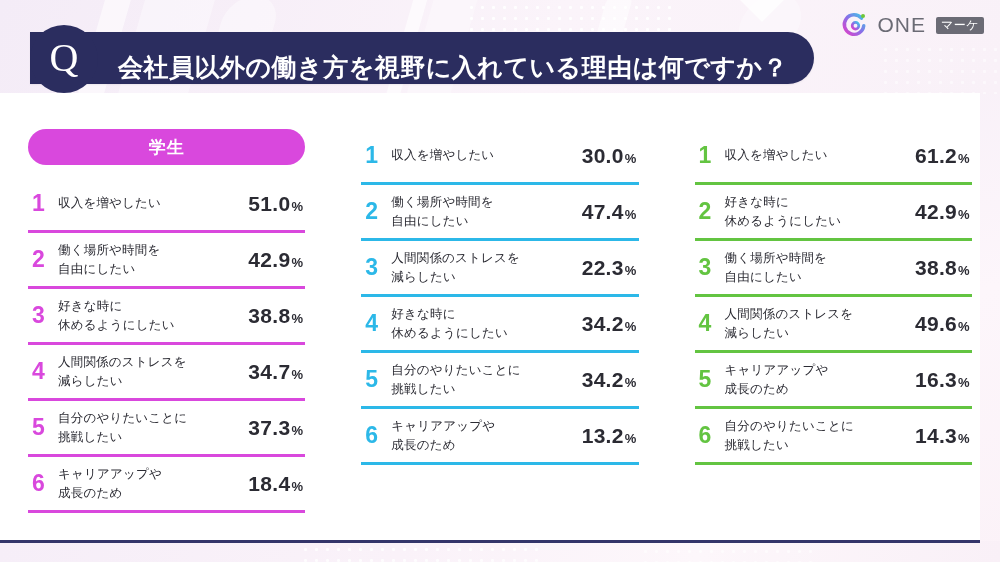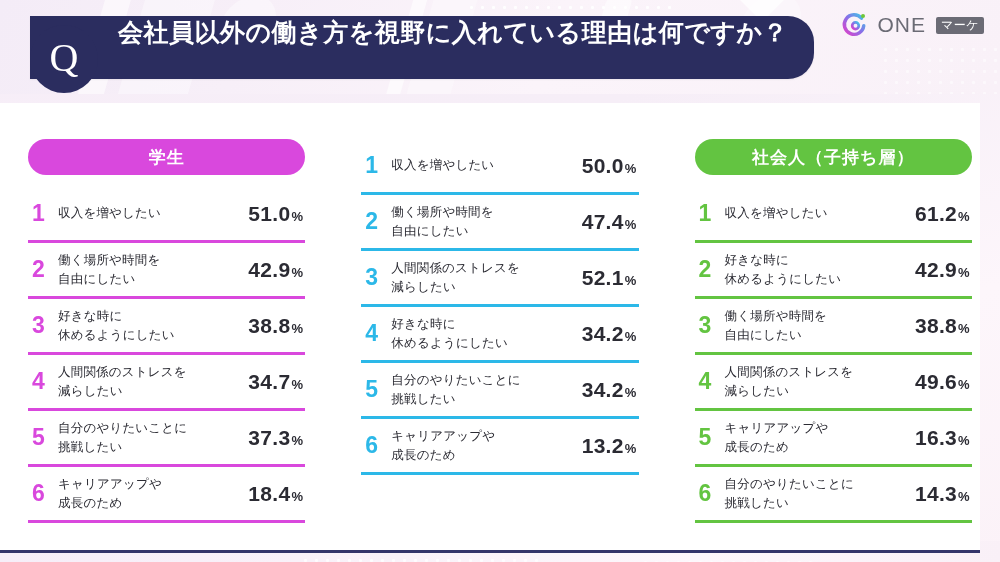--- a/index.html
+++ b/index.html
@@ -96,26 +96,26 @@
     padding: 2px 5px 3px 5px;
     border-radius: 2px;
     margin-left: 2px;
     line-height: 1;
   }
 
   
   .headline {
     position: absolute;
     left: 30px;
-    top: 16px;
-    height: 63px;
+    top: 32px;
+    height: 52px;
     background: #2b2d5f;
     border-radius: 0 26px 26px 0;
     display: flex;
-    align-items: flex-start;
+    align-items: flex-end;
     padding-right: 26px;
     box-shadow: 0 1px 2px rgba(0,0,0,.06);
     z-index: 5;
   }
   .q-badge {
     position: absolute;
     left: 30px;
     top: 25px;
     width: 68px;
     height: 68px;
@@ -140,21 +140,21 @@
     font-weight: bold;
     letter-spacing: .5px;
     margin-left: 88px;
     white-space: nowrap;
   }
 
   
   .card {
     position: absolute;
     left: 0;
-    top: 103px;
+    top: 93px;
     width: 980px;
     height: 447px;
     background: #ffffff;
     border-bottom: 3px solid #34356a;
   }
 
   .columns {
     position: absolute;
     left: 0; top: 0;
     width: 1000px;
@@ -306,51 +306,50 @@
               <div class="label">キャリアアップや<br>成長のため</div>
               <div class="value"><span>18.4</span><span class="pct">%</span></div>
             </div>
           </div>
         </div>
         <div class="col">
           <div class="rows">
             <div class="row" style="border-bottom-color: rgb(44, 184, 232);">
               <div class="rank" style="color: rgb(44, 184, 232);">1</div>
               <div class="label">収入を増やしたい</div>
-              <div class="value"><span>50.0</span><span class="pct">%</span></div>
+              <div class="value"><span>30.0</span><span class="pct">%</span></div>
             </div>
             <div class="row" style="border-bottom-color: rgb(44, 184, 232);">
               <div class="rank" style="color: rgb(44, 184, 232);">2</div>
               <div class="label">働く場所や時間を<br>自由にしたい</div>
               <div class="value"><span>47.4</span><span class="pct">%</span></div>
             </div>
             <div class="row" style="border-bottom-color: rgb(44, 184, 232);">
               <div class="rank" style="color: rgb(44, 184, 232);">3</div>
               <div class="label">人間関係のストレスを<br>減らしたい</div>
-              <div class="value"><span>52.1</span><span class="pct">%</span></div>
+              <div class="value"><span>22.3</span><span class="pct">%</span></div>
             </div>
             <div class="row" style="border-bottom-color: rgb(44, 184, 232);">
               <div class="rank" style="color: rgb(44, 184, 232);">4</div>
               <div class="label">好きな時に<br>休めるようにしたい</div>
               <div class="value"><span>34.2</span><span class="pct">%</span></div>
             </div>
             <div class="row" style="border-bottom-color: rgb(44, 184, 232);">
               <div class="rank" style="color: rgb(44, 184, 232);">5</div>
               <div class="label">自分のやりたいことに<br>挑戦したい</div>
               <div class="value"><span>34.2</span><span class="pct">%</span></div>
             </div>
             <div class="row" style="border-bottom-color: rgb(44, 184, 232);">
               <div class="rank" style="color: rgb(44, 184, 232);">6</div>
               <div class="label">キャリアアップや<br>成長のため</div>
               <div class="value"><span>13.2</span><span class="pct">%</span></div>
             </div>
           </div>
         </div>
         <div class="col">
-          <div class="col-pill" style="background: rgb(99, 196, 65);">社会人（子持ち層）</div>
           <div class="rows">
             <div class="row" style="border-bottom-color: rgb(99, 196, 65);">
               <div class="rank" style="color: rgb(99, 196, 65);">1</div>
               <div class="label">収入を増やしたい</div>
               <div class="value"><span>61.2</span><span class="pct">%</span></div>
             </div>
             <div class="row" style="border-bottom-color: rgb(99, 196, 65);">
               <div class="rank" style="color: rgb(99, 196, 65);">2</div>
               <div class="label">好きな時に<br>休めるようにしたい</div>
               <div class="value"><span>42.9</span><span class="pct">%</span></div>

